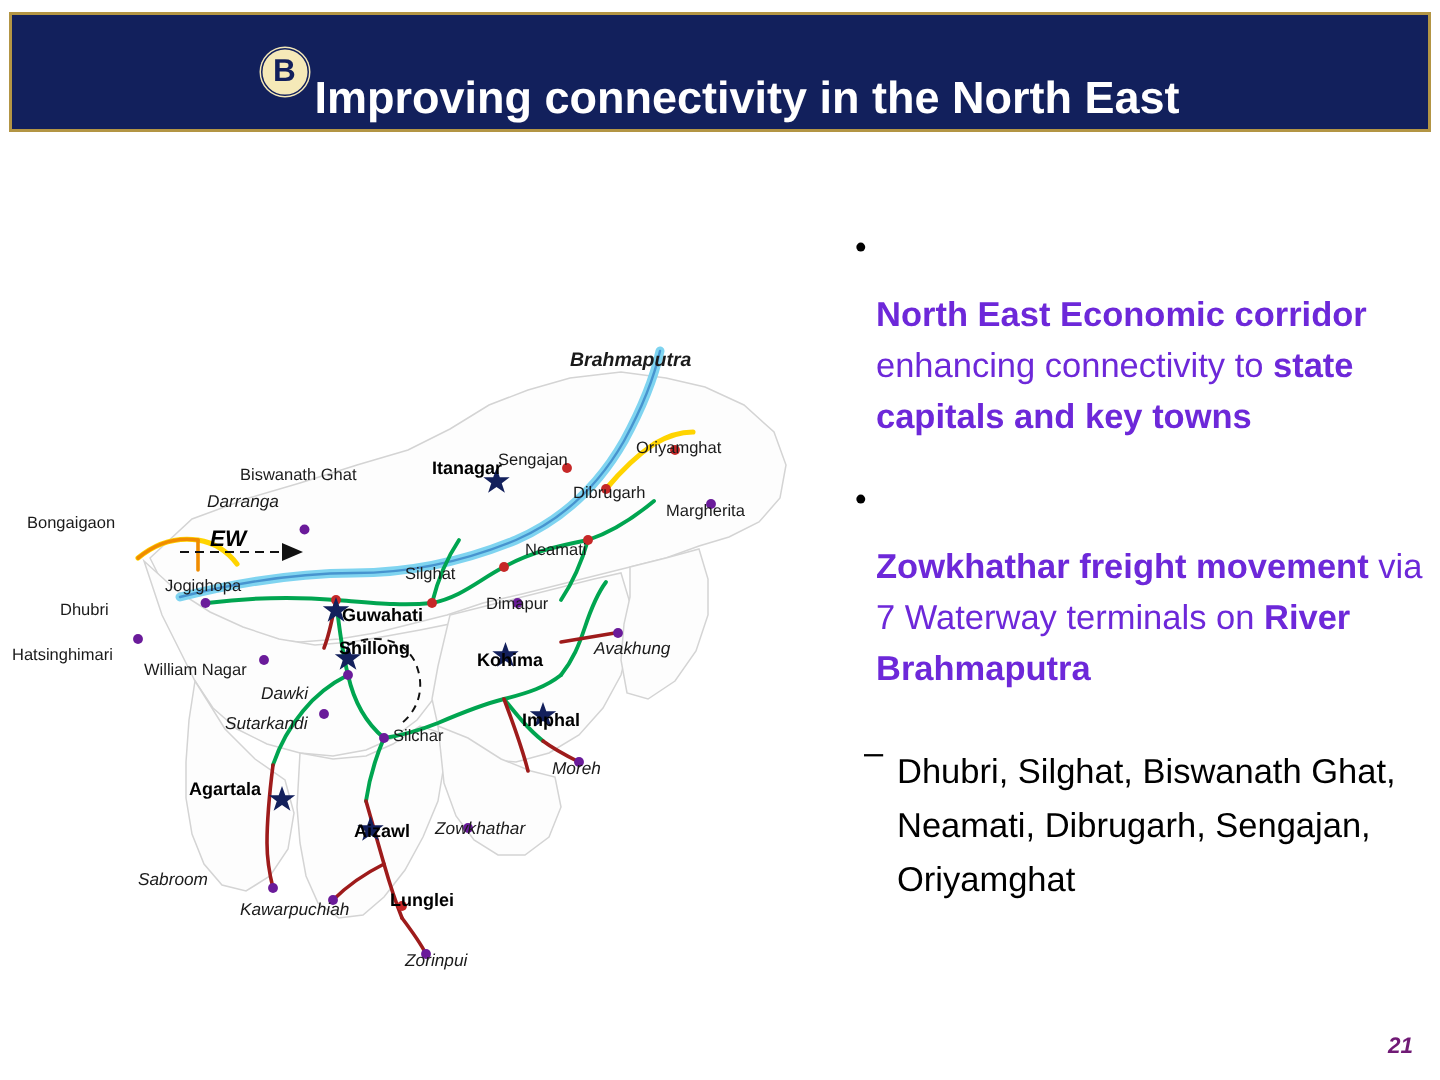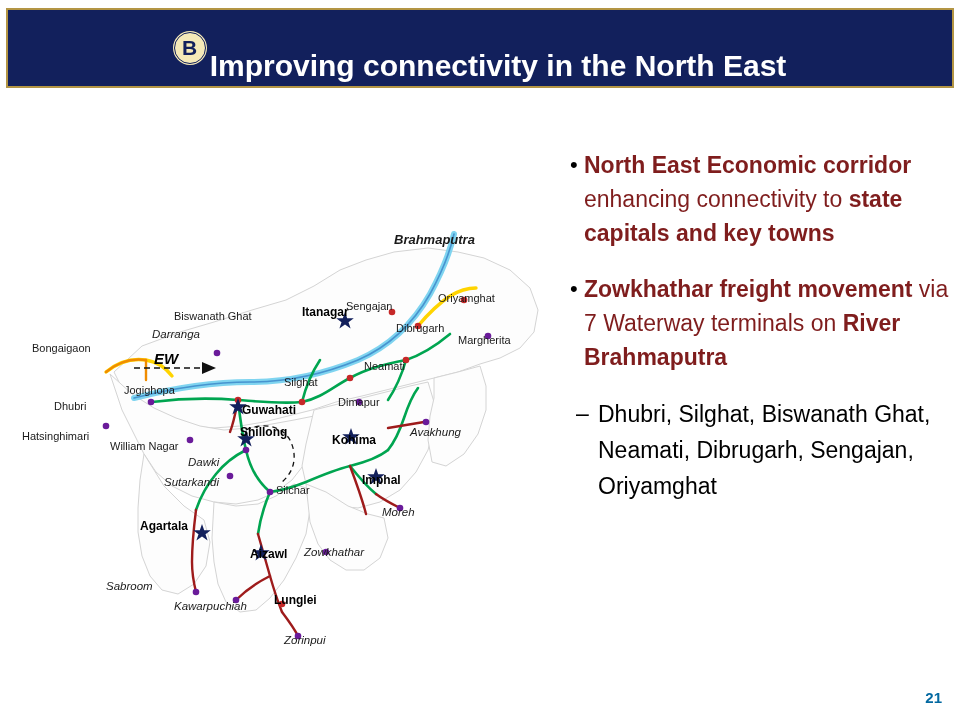--- a/index.html
+++ b/index.html
@@ -73,50 +73,51 @@
   .bullet-dot {
     width: 14px;
     font-size: 22px;
     line-height: 34px;
     color: #000;
     flex: 0 0 14px;
   }
   .bullet-body {
     font-size: 23px;
     line-height: 34px;
-    color: #7f1d1d;
+    color: #6d28d9;
+    margin-top: 44px;
   }
   .b {
     font-weight: bold;
   }
   .sub-block {
     display: flex;
     margin-top: 18px;
     padding-left: 6px;
   }
   .dash {
     width: 22px;
     font-size: 23px;
     line-height: 34px;
     flex: 0 0 22px;
   }
   .sub-body {
     font-size: 23px;
     line-height: 36px;
     color: #000;
+    margin-top: 12px;
   }
 
   
   #map-area {
     position: absolute;
     left: 0px;
     top: 110px;
     width: 570px;
     height: 560px;
-    margin-left: 14px;
   }
   #map-svg {
     display: block;
   }
   .lbl {
     font-family: "Liberation Sans", sans-serif;
     font-size: 11px;
     fill: #1a1a1a;
   }
   .lbl-b {
@@ -146,21 +147,22 @@
     fill: #000;
   }
 
   
   #page-number {
     position: absolute;
     right: 18px;
     bottom: 14px;
     font-size: 15px;
     font-weight: bold;
-    color: #0369a1;
+    color: #701a75;
+    font-style: italic;
   }
 </style>
 </head>
 <body>
 
 <div id="title-banner">
   <div id="title-inner">
     <span class="badge-letter">B</span>
     <span id="title-text">Improving connectivity in the North East</span>
   </div>

